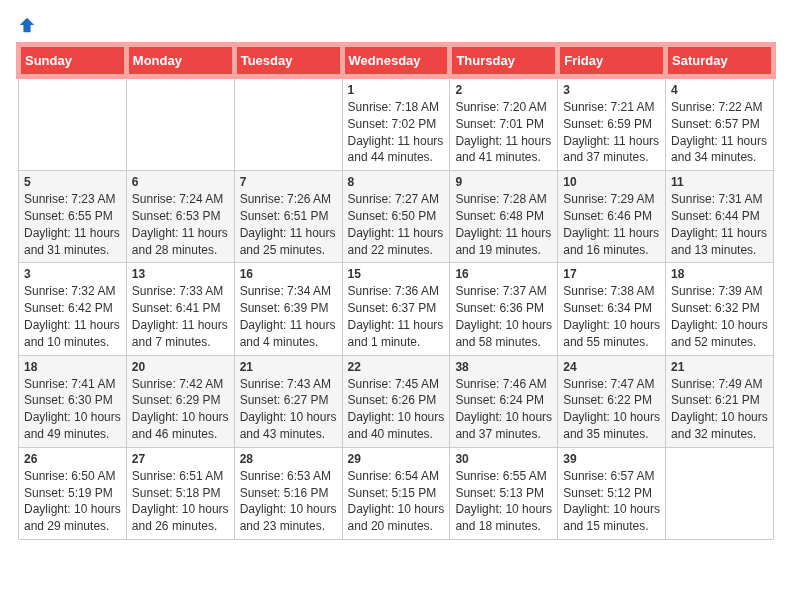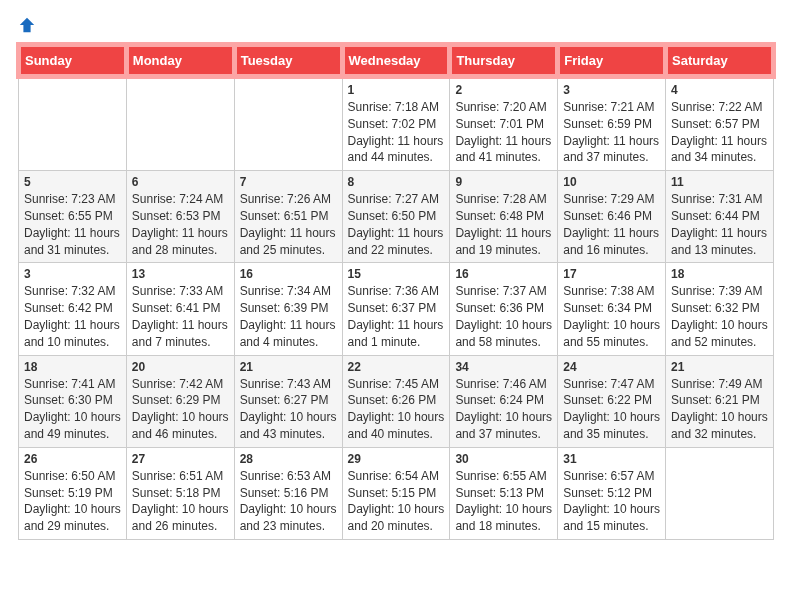--- a/index.html
+++ b/index.html
@@ -218,21 +218,21 @@
           </td>
           <td>
             <span class="day-number">21</span>
             <div class="day-info">Sunrise: 7:43 AM<br>Sunset: 6:27 PM<br>Daylight: 10 hours and 43 minutes.</div>
           </td>
           <td>
             <span class="day-number">22</span>
             <div class="day-info">Sunrise: 7:45 AM<br>Sunset: 6:26 PM<br>Daylight: 10 hours and 40 minutes.</div>
           </td>
           <td>
-            <span class="day-number">34</span>
+            <span class="day-number">38</span>
             <div class="day-info">Sunrise: 7:46 AM<br>Sunset: 6:24 PM<br>Daylight: 10 hours and 37 minutes.</div>
           </td>
           <td>
             <span class="day-number">24</span>
             <div class="day-info">Sunrise: 7:47 AM<br>Sunset: 6:22 PM<br>Daylight: 10 hours and 35 minutes.</div>
           </td>
           <td>
             <span class="day-number">21</span>
             <div class="day-info">Sunrise: 7:49 AM<br>Sunset: 6:21 PM<br>Daylight: 10 hours and 32 minutes.</div>
           </td>
@@ -252,20 +252,20 @@
           </td>
           <td>
             <span class="day-number">29</span>
             <div class="day-info">Sunrise: 6:54 AM<br>Sunset: 5:15 PM<br>Daylight: 10 hours and 20 minutes.</div>
           </td>
           <td>
             <span class="day-number">30</span>
             <div class="day-info">Sunrise: 6:55 AM<br>Sunset: 5:13 PM<br>Daylight: 10 hours and 18 minutes.</div>
           </td>
           <td>
-            <span class="day-number">31</span>
+            <span class="day-number">39</span>
             <div class="day-info">Sunrise: 6:57 AM<br>Sunset: 5:12 PM<br>Daylight: 10 hours and 15 minutes.</div>
           </td>
           <td class="empty-cell"></td>
         </tr>
       </tbody>
   </table>
 </div>
 
 </body></html>

